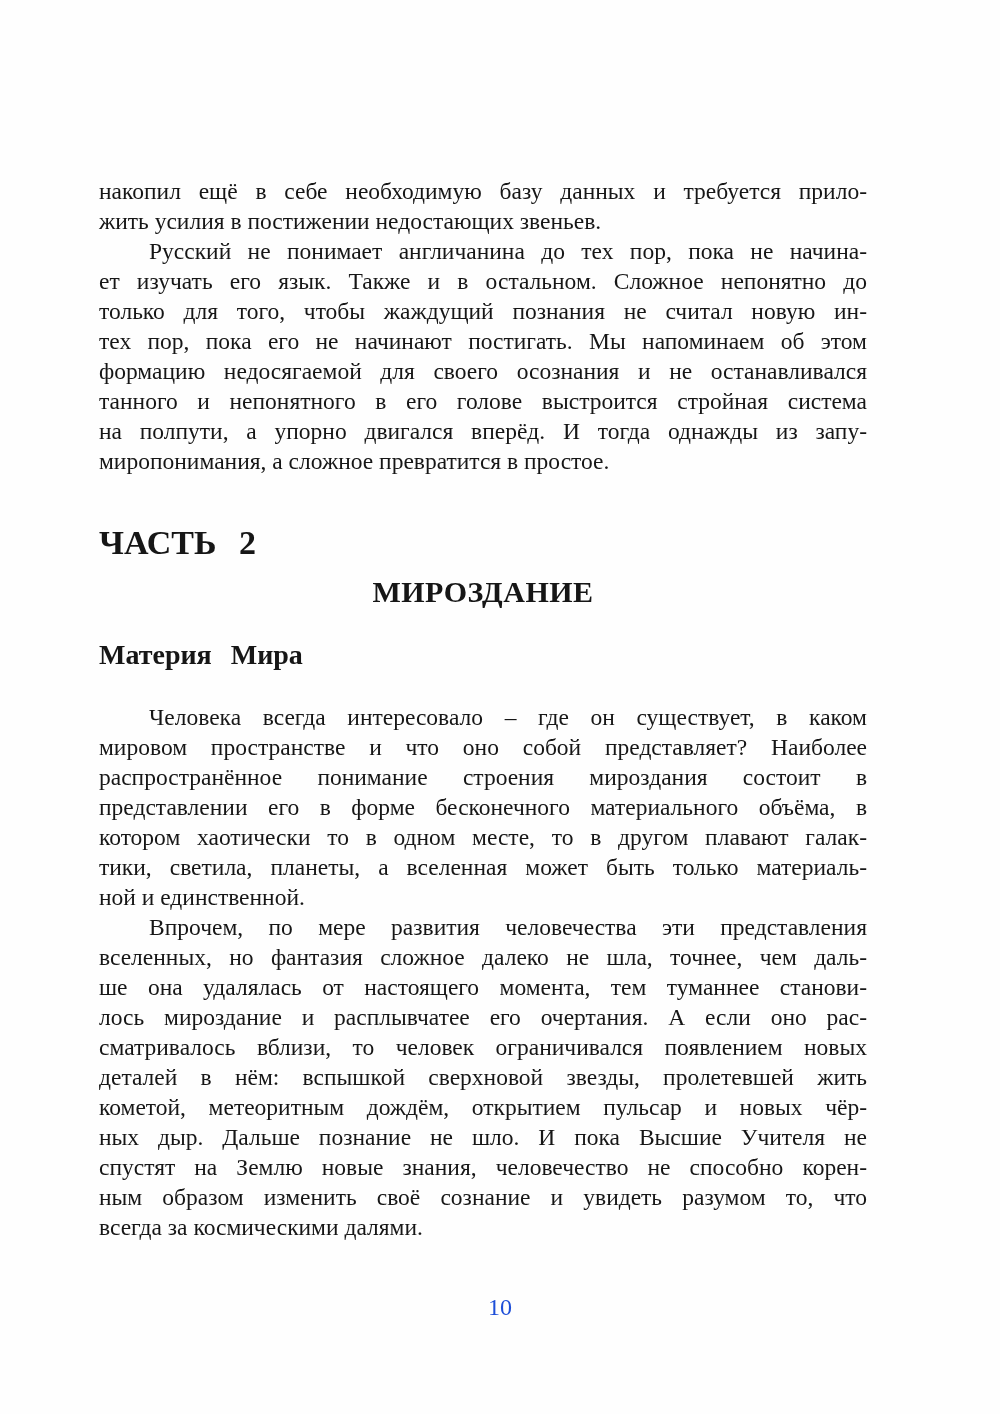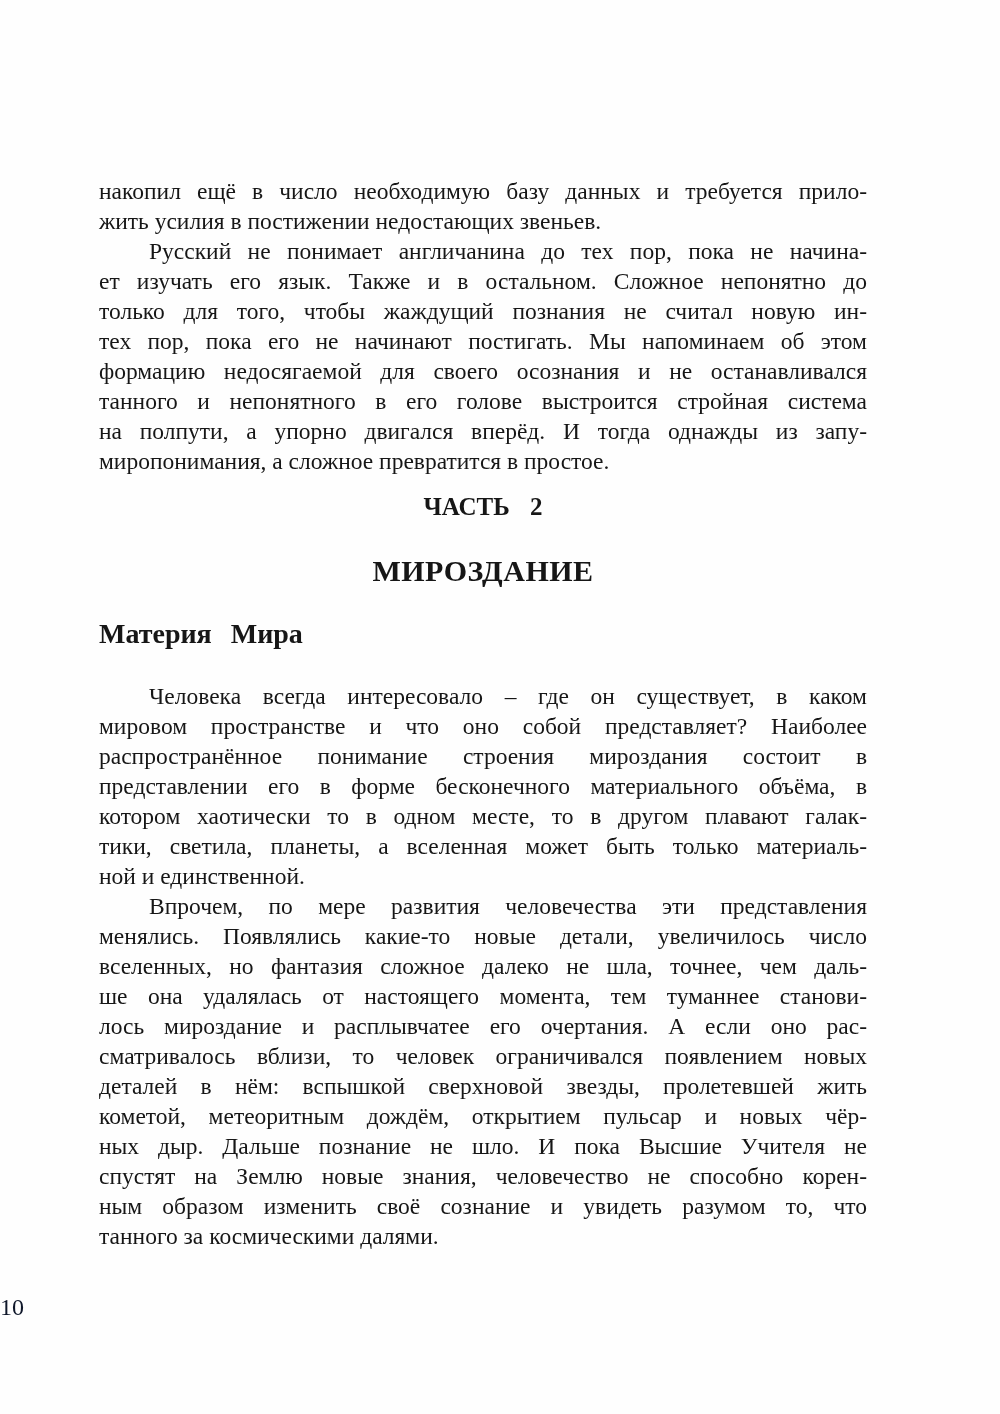--- a/index.html
+++ b/index.html
@@ -31,61 +31,61 @@
     text-align: justify;
     text-align-last: justify;
   }
   .para .line:last-child {
     text-align-last: left;
   }
   .para.indent .line:first-child {
     text-indent: 50px;
   }
   .h-part {
-    text-align: center;
     font-weight: bold;
-    font-size: 25px;
+    font-size: 34px;
     line-height: 30px;
-    margin-top: 16px;
+    margin-top: 52px;
     word-spacing: 14px;
   }
   .h-chapter {
     text-align: center;
     font-weight: bold;
     font-size: 30px;
     line-height: 36px;
-    margin-top: 31px;
+    margin-top: 16px;
     letter-spacing: 0.5px;
   }
   .h-section {
     text-align: left;
     font-weight: bold;
     font-size: 28px;
     line-height: 34px;
     margin-top: 28px;
     margin-bottom: 30px;
     word-spacing: 12px;
   }
   .page-number {
     position: absolute;
     top: 1292px;
     left: 0;
     width: 100%;
+    text-align: center;
     font-size: 24px;
     line-height: 30px;
-    color: #0f172a;
+    color: #1d4ed8;
   }
 </style>
 </head>
 <body>
 
 <div class="page">
   <div class="text-block">
       <div class="para">
-        <div class="line">накопил ещё в число необходимую базу данных и требуется прило-</div>
+        <div class="line">накопил ещё в себе необходимую базу данных и требуется прило-</div>
         <div class="line">жить усилия в постижении недостающих звеньев.</div>
       </div>
       <div class="para indent">
         <div class="line">Русский не понимает англичанина до тех пор, пока не начина-</div>
         <div class="line">ет изучать его язык. Также и в остальном. Сложное непонятно до</div>
         <div class="line">только для того, чтобы жаждущий познания не считал новую ин-</div>
         <div class="line">тех пор, пока его не начинают постигать. Мы напоминаем об этом</div>
         <div class="line">формацию недосягаемой для своего осознания и не останавливался</div>
         <div class="line">танного и непонятного в его голове выстроится стройная система</div>
         <div class="line">на полпути, а упорно двигался вперёд. И тогда однажды из запу-</div>
@@ -98,27 +98,26 @@
         <div class="line">Человека всегда интересовало – где он существует, в каком</div>
         <div class="line">мировом пространстве и что оно собой представляет? Наиболее</div>
         <div class="line">распространённое понимание строения мироздания состоит в</div>
         <div class="line">представлении его в форме бесконечного материального объёма, в</div>
         <div class="line">котором хаотически то в одном месте, то в другом плавают галак-</div>
         <div class="line">тики, светила, планеты, а вселенная может быть только материаль-</div>
         <div class="line">ной и единственной.</div>
       </div>
       <div class="para indent">
         <div class="line">Впрочем, по мере развития человечества эти представления</div>
-        <div class="line">менялись. Появлялись какие-то новые детали, увеличилось число</div>
         <div class="line">вселенных, но фантазия сложное далеко не шла, точнее, чем даль-</div>
         <div class="line">ше она удалялась от настоящего момента, тем туманнее станови-</div>
         <div class="line">лось мироздание и расплывчатее его очертания. А если оно рас-</div>
         <div class="line">сматривалось вблизи, то человек ограничивался появлением новых</div>
         <div class="line">деталей в нём: вспышкой сверхновой звезды, пролетевшей жить</div>
         <div class="line">кометой, метеоритным дождём, открытием пульсар и новых чёр-</div>
         <div class="line">ных дыр. Дальше познание не шло. И пока Высшие Учителя не</div>
         <div class="line">спустят на Землю новые знания, человечество не способно корен-</div>
         <div class="line">ным образом изменить своё сознание и увидеть разумом то, что</div>
-        <div class="line">танного за космическими далями.</div>
+        <div class="line">всегда за космическими далями.</div>
       </div>
     </div>
   <div class="page-number">10</div>
 </div>
 
 </body></html>

